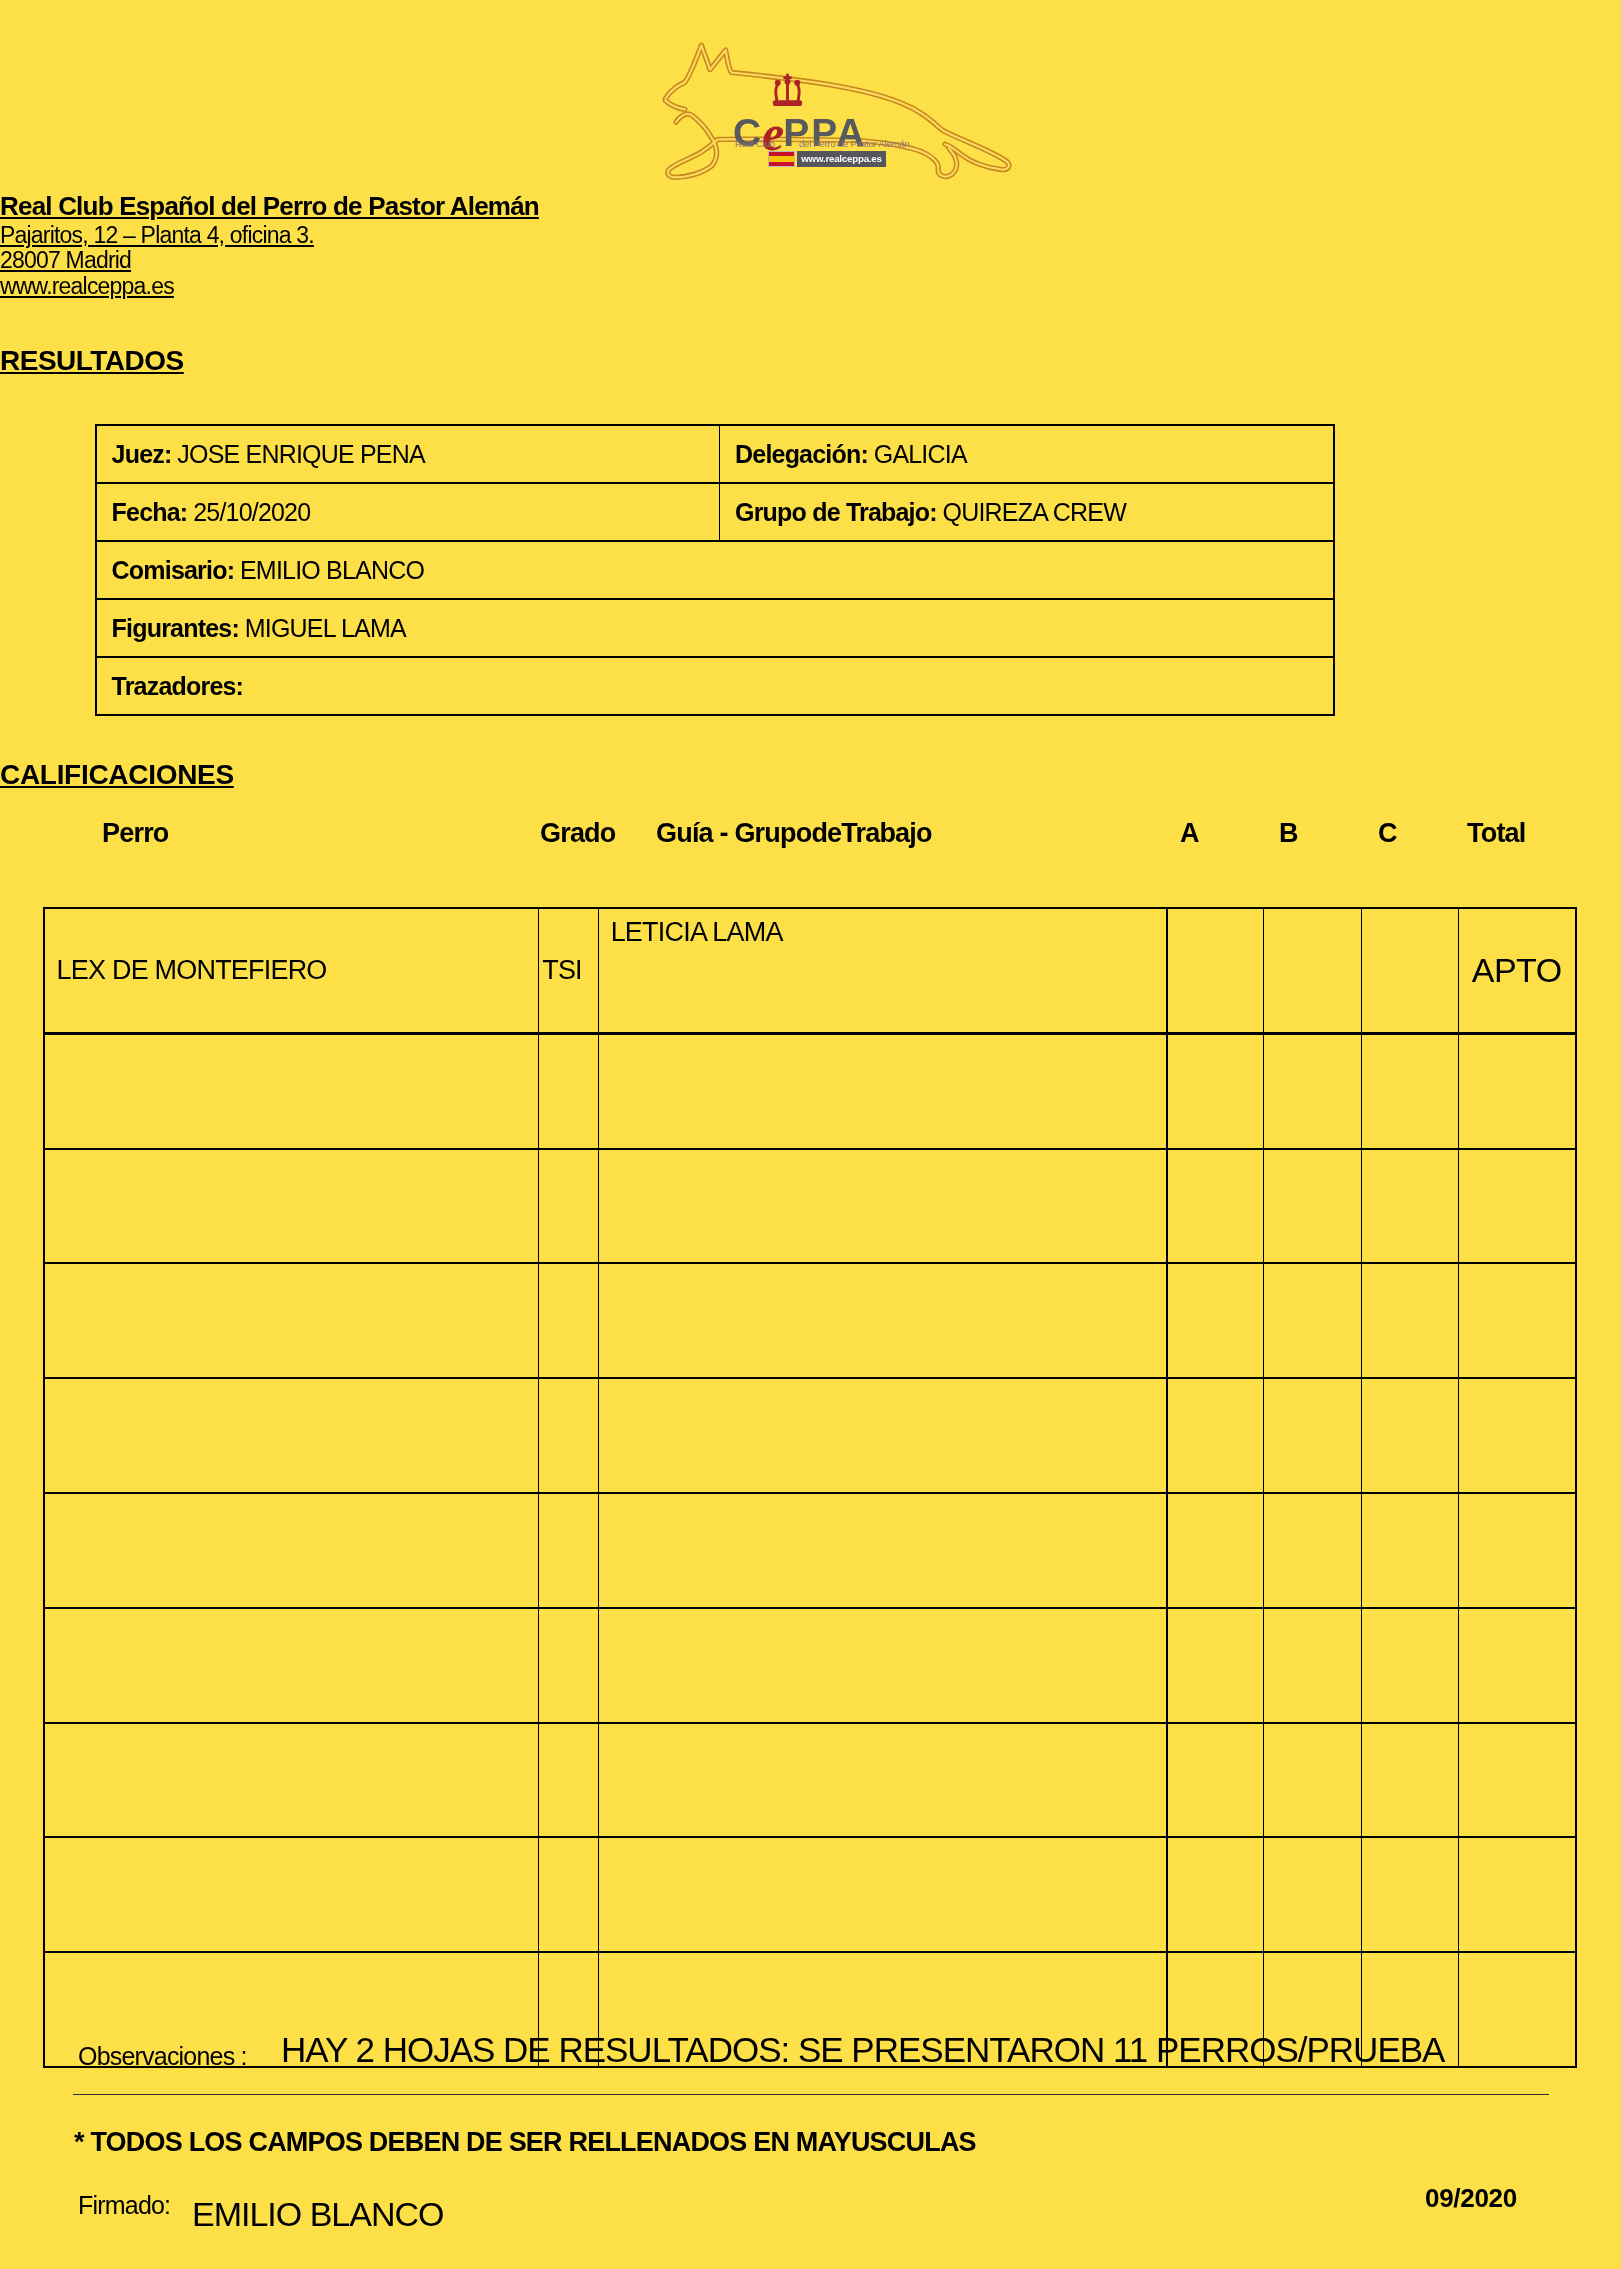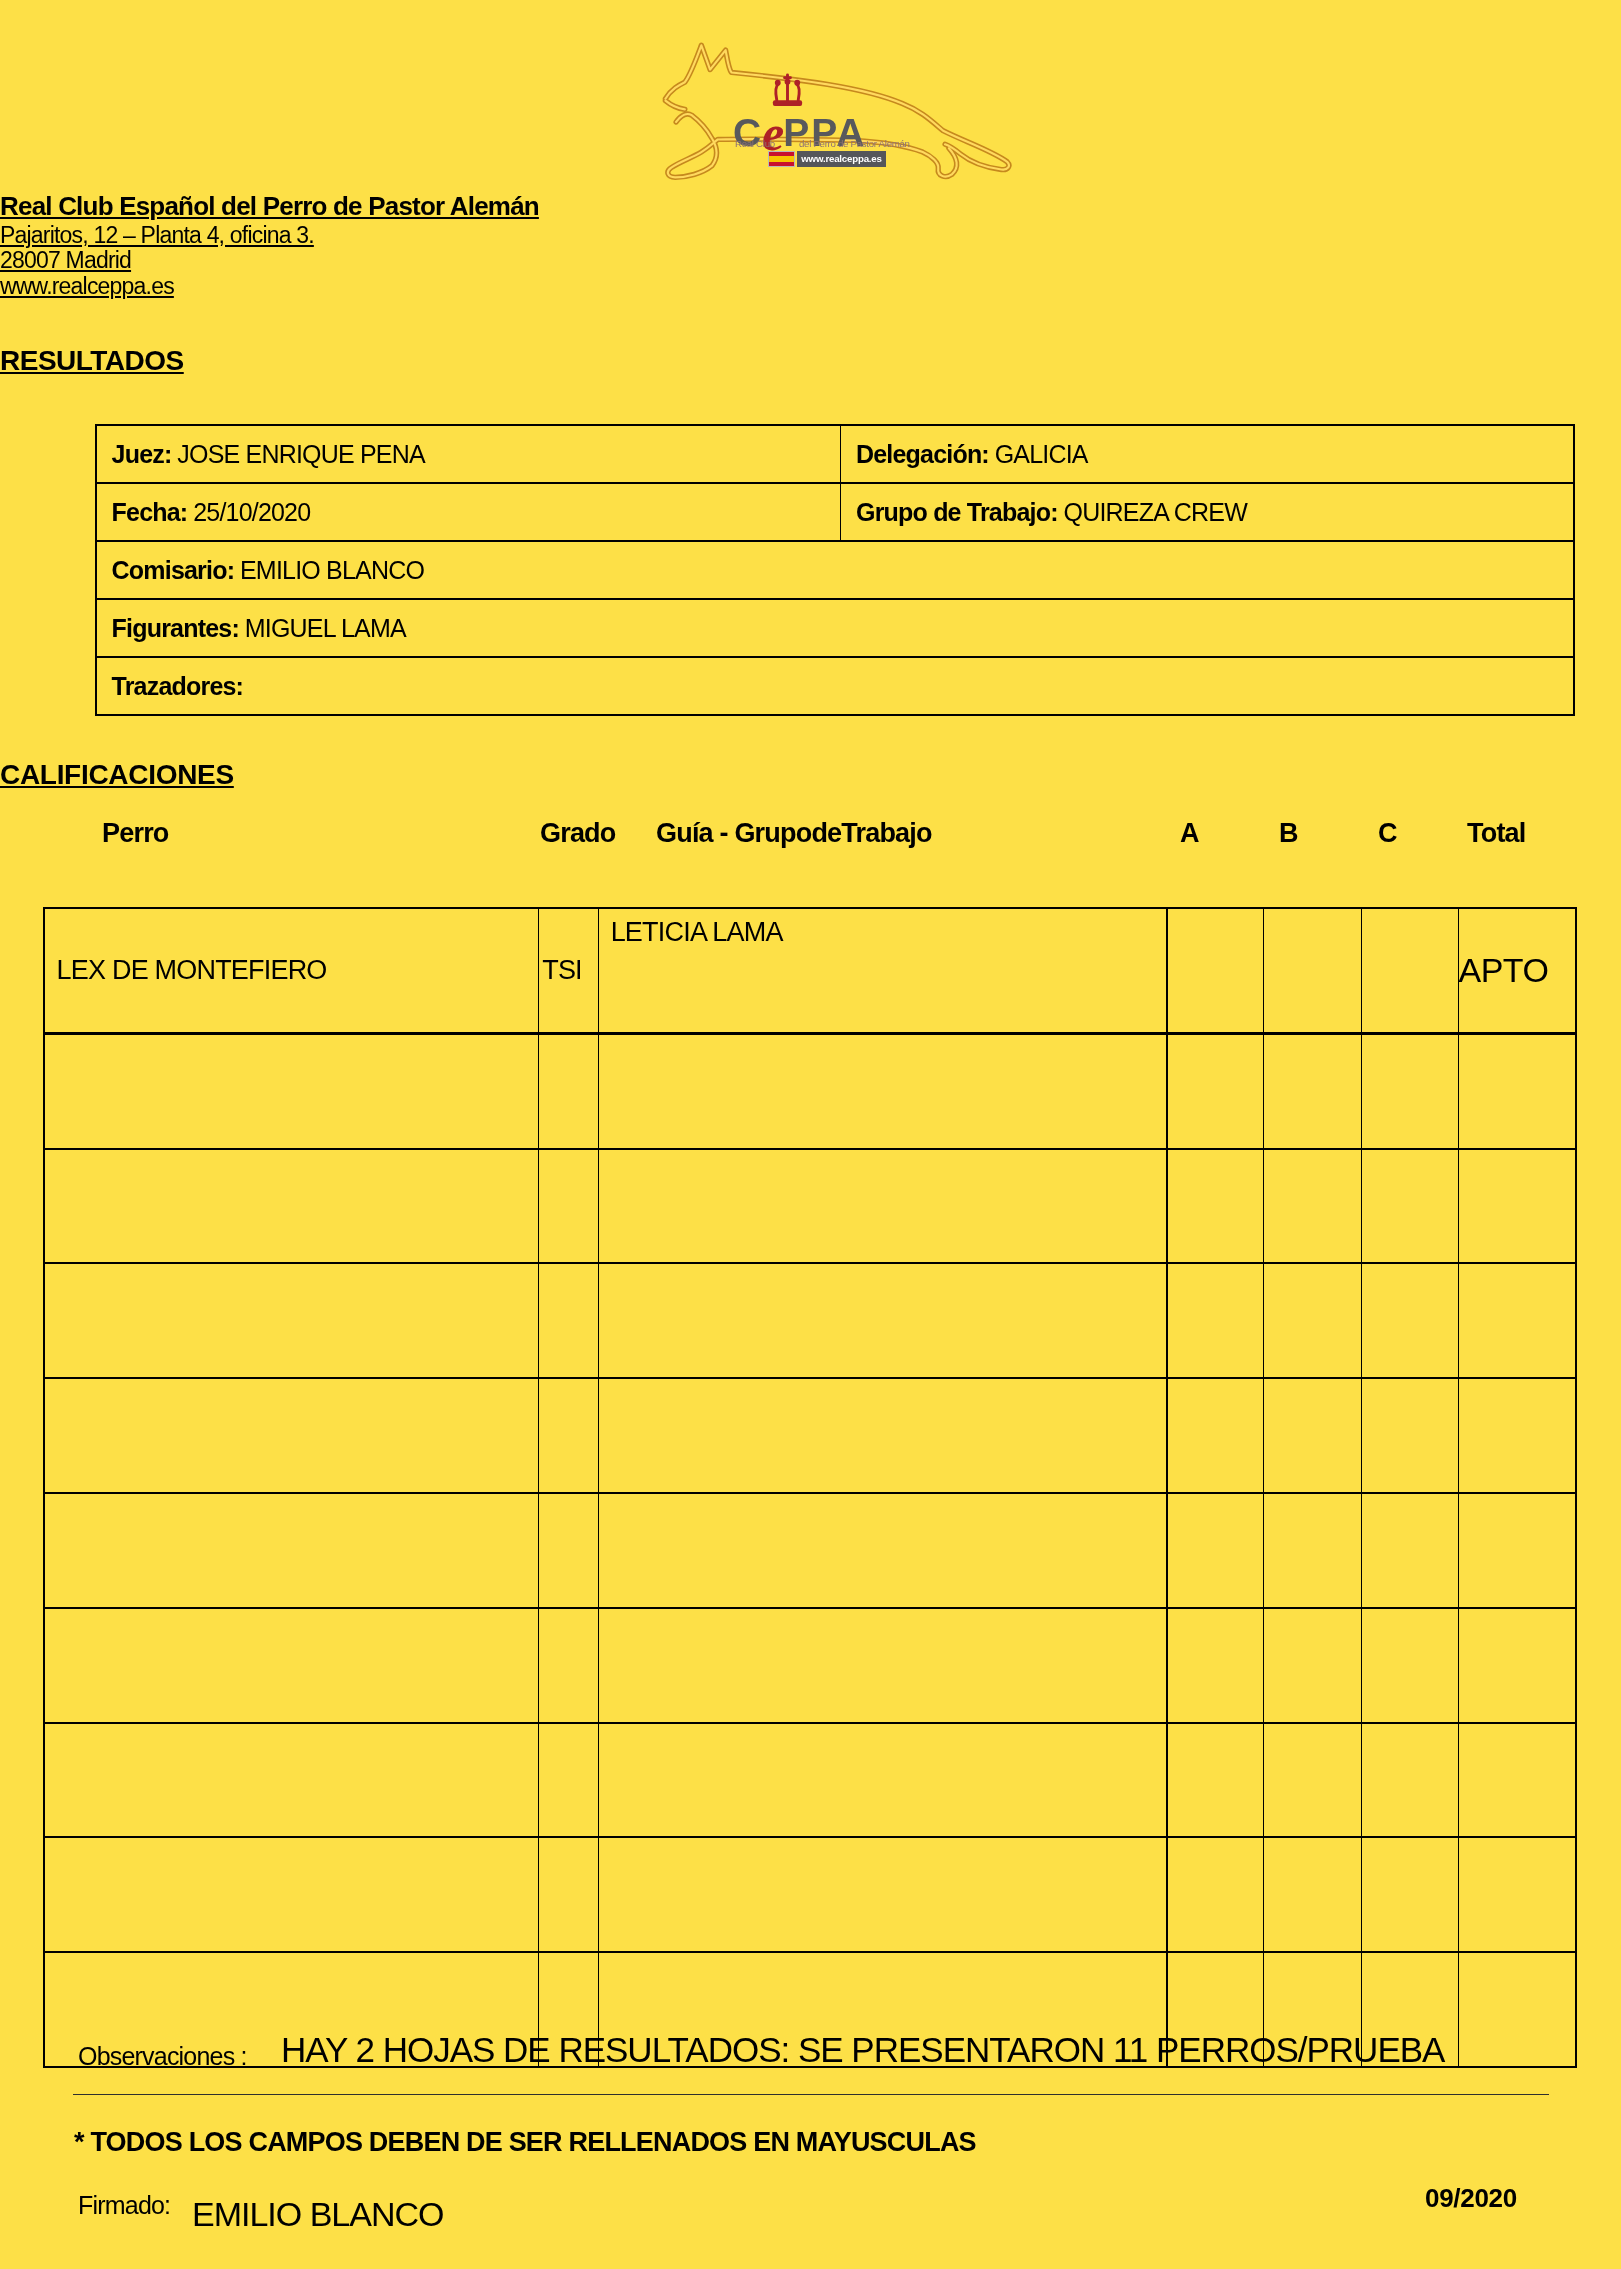--- a/index.html
+++ b/index.html
@@ -33,21 +33,21 @@
   .crown { position:absolute; left:188px; top:50px; }
 
   
   .org-name { top:191px; font-size:26px; font-weight:bold; letter-spacing:-0.8px; }
   .addr1 { top:222px; font-size:23px; letter-spacing:-0.8px; }
   .addr2 { top:247px; font-size:23px; letter-spacing:-0.8px; }
   .site  { top:273px; font-size:23px; letter-spacing:-0.8px; }
   .doc-title { top:345px; font-size:28px; font-weight:bold; letter-spacing:-0.5px; }
 
   
-  .info-table { left:95px; top:424px; width:1480px; border-collapse:collapse;
+  .info-table { left:95px; top:424px; width:1240px; border-collapse:collapse;
     table-layout:fixed; font-size:25px; letter-spacing:-0.8px; }
   .info-table td { border:1.9px solid #000; height:56px; padding:0 0 0 14.6px;
     vertical-align:middle; white-space:nowrap; overflow:hidden; }
   .info-table tr { border-top:2.9px solid #000; }
   .info-table { border:2.9px solid #000; }
   .lbl { font-weight:bold; }
   .val { font-weight:normal; margin-left:5.8px; }
 
   
   .cal-title { top:759px; font-size:28px; font-weight:bold; letter-spacing:-0.3px; }
@@ -58,21 +58,21 @@
   .cal-table { left:43px; top:907px; width:1534px; border-collapse:collapse;
     table-layout:fixed; font-size:27px; letter-spacing:-0.8px; border:2.9px solid #000; }
   .cal-table td { border:1.9px solid #000; border-top-width:2.9px; padding:0;
     overflow:hidden; }
   .cal-table tr.r-first td { height:115px; border-bottom-width:3.9px; }
   .cal-table tr.r-empty td { height:105px; }
   .cal-table td.c-a { border-left-width:2.9px; }
   .cal-table td.c-perro { vertical-align:middle; padding-left:11.6px; }
   .cal-table td.c-grado { vertical-align:middle; padding-left:2.9px; }
   .cal-table td.c-guia  { vertical-align:top; padding:7.8px 0 0 11.6px; }
-  .cal-table td.c-total { vertical-align:middle; text-align:left;
+  .cal-table td.c-total { vertical-align:middle; text-align:center;
     font-size:34px; letter-spacing:-0.5px; }
 
   
   .obs-label { left:78px; top:2042px; font-size:25px; letter-spacing:-0.8px; }
   .obs-value { left:281px; top:2030px; font-size:35px; letter-spacing:-1px; white-space:nowrap; }
   .obs-line  { left:73px; top:2094px; width:1476px; height:0;
     border-top:1.9px solid #2e2e2e; }
   .note { left:74px; top:2127px; font-size:27px; font-weight:bold; letter-spacing:-0.8px; }
   .firmado-label { left:78px; top:2191px; font-size:25px; letter-spacing:-0.8px; }
   .firmado-value { left:192px; top:2195px; font-size:34px; letter-spacing:-1px; }

